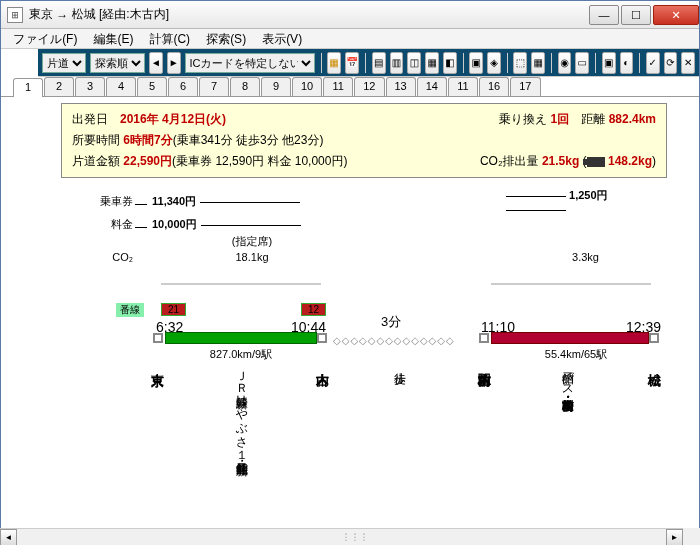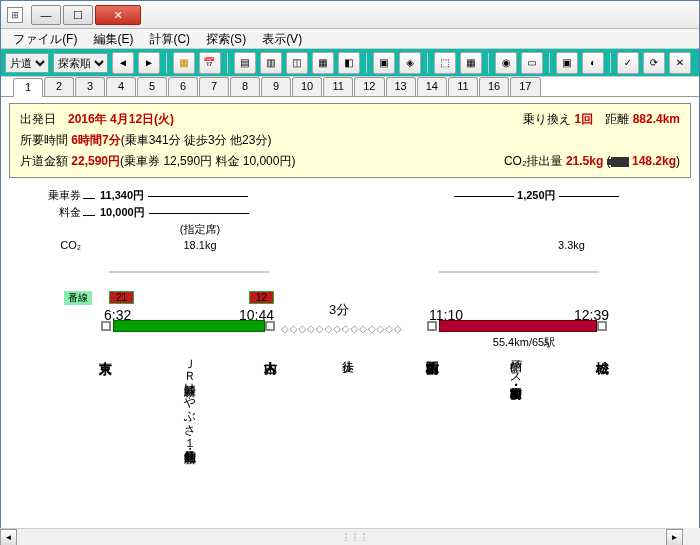--- a/index.html
+++ b/index.html
@@ -6,28 +6,28 @@
 body { font-family: "MS PGothic", "Meiryo", sans-serif; font-size: 12px; background: #d4e8c8; }
 .window { width: 700px; height: 545px; background: #fff; border: 1px solid #5a7aa8; box-shadow: 2px 2px 6px rgba(0,0,0,.3); }
 .titlebar { height: 28px; background: linear-gradient(#fdfdfd,#e8e8e8); display: flex; align-items: center; padding: 0 0 0 6px; border-bottom: 1px solid #bbb; }
 .titlebar .icon { width: 16px; height: 16px; background: #fff; border: 1px solid #888; margin-right: 6px; font-size: 9px; text-align: center; line-height: 14px; color: #444; }
 .titlebar .title { flex: 1; font-size: 12px; }
 .winbtns { display: flex; }
 .winbtn { width: 30px; height: 20px; border: 1px solid #8a8a8a; background: linear-gradient(#f5f5f5,#ddd); margin-left: 2px; font-size: 11px; text-align: center; line-height: 18px; cursor: pointer; border-radius: 2px; }
 .winbtn.close { width: 46px; background: linear-gradient(#e87060,#c83020); color: #fff; border-color: #a02010; }
 .menubar { height: 20px; background: #f4f4f4; border-bottom: 1px solid #ccc; display: flex; padding: 0 4px; }
 .menuitem { padding: 2px 8px; cursor: pointer; }
-.toolbar { height: 28px; background: #14b8a6; border-bottom: 1px solid #ccc; display: flex; align-items: center; padding: 0 4px; gap: 4px; }
+.toolbar { height: 28px; background: #0c4a6e; border-bottom: 1px solid #ccc; display: flex; align-items: center; padding: 0 4px; gap: 4px; margin-left: 37px; }
 .toolbar select { font-size: 11px; height: 20px; border: 1px solid #7a9; }
 .tbtn { width: 22px; height: 22px; border: 1px solid #aaa; background: linear-gradient(#fff,#e8e8e8); cursor: pointer; font-size: 10px; display: flex; align-items: center; justify-content: center; border-radius: 2px; }
 .sep { width: 1px; height: 20px; background: #ccc; margin: 0 2px; }
 .tabs { height: 20px; background: #fff; border-bottom: 1px solid #999; display: flex; padding-left: 12px; }
 .tab { min-width: 30px; padding: 2px 8px; border: 1px solid #999; border-bottom: none; background: #f0f0f0; margin-right: 1px; cursor: pointer; font-size: 11px; text-align: center; border-radius: 3px 3px 0 0; }
 .tab.active { background: #fff; position: relative; top: 1px; }
-.content { height: 440px; overflow: auto; background: #fff; padding: 6px 8px; position: relative; }
+.content { height: 440px; overflow: auto; background: #fff; padding: 6px 32px; position: relative; margin-left: 28px; }
 .summary { border: 1px solid #888; background: #ffffd8; padding: 4px 8px; font-size: 12px; }
 .summary td { padding: 1px 0; }
 .red { color: #c00000; font-weight: bold; }
 .fare-header { margin-top: 8px; font-size: 11px; }
 .fare-header td { padding: 0; }
 .hr { border-top: 1px solid #000; }
 .diagram { position: relative; height: 320px; margin-top: 6px; }
 .st-box { position: absolute; width: 10px; height: 10px; border: 2px solid #888; background: #fff; }
 .seg { position: absolute; height: 12px; }
 .seg.green { background: #00a000; border: 1px solid #060; }
@@ -46,40 +46,42 @@
 .sgrip { position: absolute; bottom: 0; right: 0; width: 17px; height: 17px; background: #f0f0f0; }
 .truck { display: inline-block; width: 18px; height: 10px; background: #333; position: relative; vertical-align: middle; }
 .truck::before { content:''; position:absolute; left:-4px; top:2px; width:4px; height:6px; background:#333; }
 </style>
 </head>
 <body>
 
 <div class="window">
   <div class="titlebar">
     <div class="icon">⊞</div>
+    <div class="title">東京 → 松城 [経由:木古内]</div>
     <div class="winbtns">
       <div class="winbtn">—</div>
       <div class="winbtn">☐</div>
       <div class="winbtn close">✕</div>
     </div>
   </div>
 
   <div class="menubar">
     <div class="menuitem">ファイル(F)</div>
     <div class="menuitem">編集(E)</div>
     <div class="menuitem">計算(C)</div>
     <div class="menuitem">探索(S)</div>
     <div class="menuitem">表示(V)</div>
   </div>
 
   <div class="toolbar">
     <select><option>片道</option></select>
     <select><option>探索順</option></select>
     <div class="tbtn">◄</div>
     <div class="tbtn">►</div>
+    <select style="width:130px"><option>ICカードを特定しない</option></select>
     <div class="sep"></div>
     <div class="tbtn" style="color:#c80">▦</div>
     <div class="tbtn">📅</div>
     <div class="sep"></div>
     <div class="tbtn">▤</div>
     <div class="tbtn">▥</div>
     <div class="tbtn">◫</div>
     <div class="tbtn">▦</div>
     <div class="tbtn">◧</div>
     <div class="sep"></div>
@@ -188,20 +190,21 @@
       <div style="position:absolute;left:320px;top:42px;font-size:13px">3分</div>
 
       <div class="st-box" style="left:92px;top:62px"></div>
       <div class="seg green" style="left:104px;top:61px;width:152px"></div>
       <div class="st-box" style="left:256px;top:62px"></div>
       <div class="dots" style="left:272px;width:145px">◇◇◇◇◇◇◇◇◇◇◇◇◇◇</div>
       <div class="st-box" style="left:418px;top:62px"></div>
       <div class="seg red" style="left:430px;top:61px;width:158px"></div>
       <div class="st-box" style="left:588px;top:62px"></div>
 
+      <div class="dist" style="left:120px;top:76px;width:120px">827.0km/9駅</div>
       <div class="dist" style="left:455px;top:76px;width:120px">55.4km/65駅</div>
 
       <div class="vtext station" style="left:87px;top:92px">東京</div>
       <div class="vtext" style="left:172px;top:92px">ＪＲ新幹線はやぶさ１号・新函館北斗行</div>
       <div class="vtext station" style="left:252px;top:92px">木古内</div>
       <div class="vtext" style="left:330px;top:92px">徒歩</div>
       <div class="vtext station" style="left:414px;top:92px">木古内駅前</div>
       <div class="vtext" style="left:498px;top:92px">函館バス・松前出張所・木古内駅前・松前・</div>
       <div class="vtext station" style="left:584px;top:92px">松城</div>
     </div>

